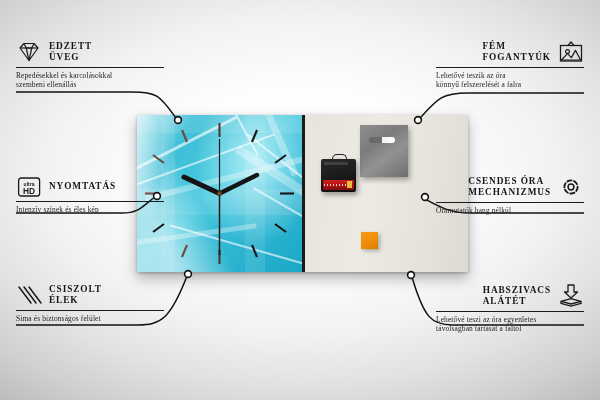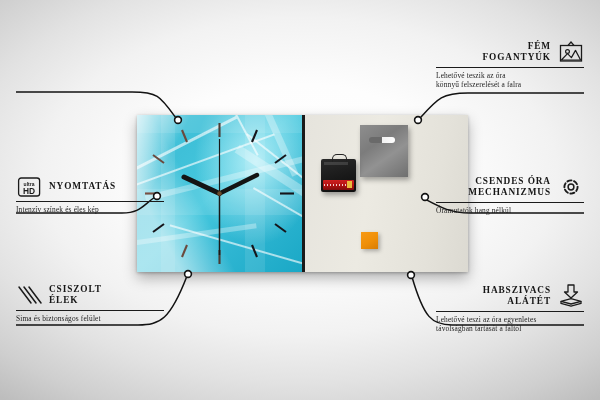--- a/index.html
+++ b/index.html
@@ -15,21 +15,21 @@
   }
   
   .feature{position:absolute;}
   .f-head{display:flex;align-items:center;gap:7px;}
   .f-head.right{justify-content:flex-end;}
   .f-title{
     font-family:"Liberation Serif", serif;
     font-size:9.3px;letter-spacing:.9px;color:#161616;
     font-weight:700;line-height:11.4px;text-transform:uppercase;
   }
-  .f-title.right{text-align:right;}
+  .f-title.right{text-align:left;}
   .rule{height:1px;background:#1b1b1b;margin-top:3px;}
   .f-sub{
     font-family:"Liberation Serif", serif;
     font-size:7.4px;color:#1d1d1d;line-height:9.4px;margin-top:3px;
     letter-spacing:.15px;
   }
   .f-sub.right{text-align:left;}
   .ico{flex:0 0 auto;display:block;}
   
   #panel{
@@ -166,20 +166,40 @@
     <g fill="#ffffff" stroke="#121212" stroke-width="1.6">
       <circle cx="178" cy="120" r="3.4"></circle>
       <circle cx="157" cy="196" r="3.4"></circle>
       <circle cx="188" cy="274" r="3.4"></circle>
       <circle cx="418" cy="120" r="3.4"></circle>
       <circle cx="425" cy="197" r="3.4"></circle>
       <circle cx="411" cy="275" r="3.4"></circle>
     </g>
   </svg>
 
+  <div class="feature" style="left:16px;top:41px;width:148px;">
+    <div class="f-head">
+      <svg class="ico" width="26" height="22" viewBox="0 0 26 22">
+        <g fill="none" stroke="#1b1b1b" stroke-width="1.2" stroke-linejoin="round">
+          <path d="M4,7 L8,2.5 L18,2.5 L22,7 L13,19.5 Z"></path>
+          <path d="M4,7 L22,7"></path>
+            <path d="M8,2.5 L10.2,7 L13,19.5"></path>
+            <path d="M18,2.5 L15.8,7 L13,19.5"></path>
+          <path d="M10.2,7 L15.8,7"></path>
+        </g>
+      </svg>
+      <div>
+        <div class="f-title">EDZETT</div>
+        <div class="f-title">ÜVEG</div>
+      </div>
+    </div>
+    <div class="rule"></div>
+    <div class="f-sub">Repedésekkel és karcolásokkal</div>
+    <div class="f-sub" style="margin-top:0;">szembeni ellenállás</div>
+  </div>
 
   <div class="feature" style="left:16px;top:176px;width:148px;">
     <div class="f-head">
       <svg class="ico" width="26" height="22" viewBox="0 0 26 22">
         <rect x="2.6" y="2" width="21" height="18" rx="2.6" fill="none" stroke="#1b1b1b" stroke-width="1.3"></rect>
         <text x="13" y="9.6" font-family="Liberation Sans, sans-serif" font-size="5" font-weight="700" fill="#1b1b1b" text-anchor="middle">ultra</text>
         <text x="13" y="17.6" font-family="Liberation Sans, sans-serif" font-size="8.4" font-weight="700" fill="#1b1b1b" text-anchor="middle">HD</text>
       </svg>
       <div>
         <div class="f-title">NYOMTATÁS</div>

